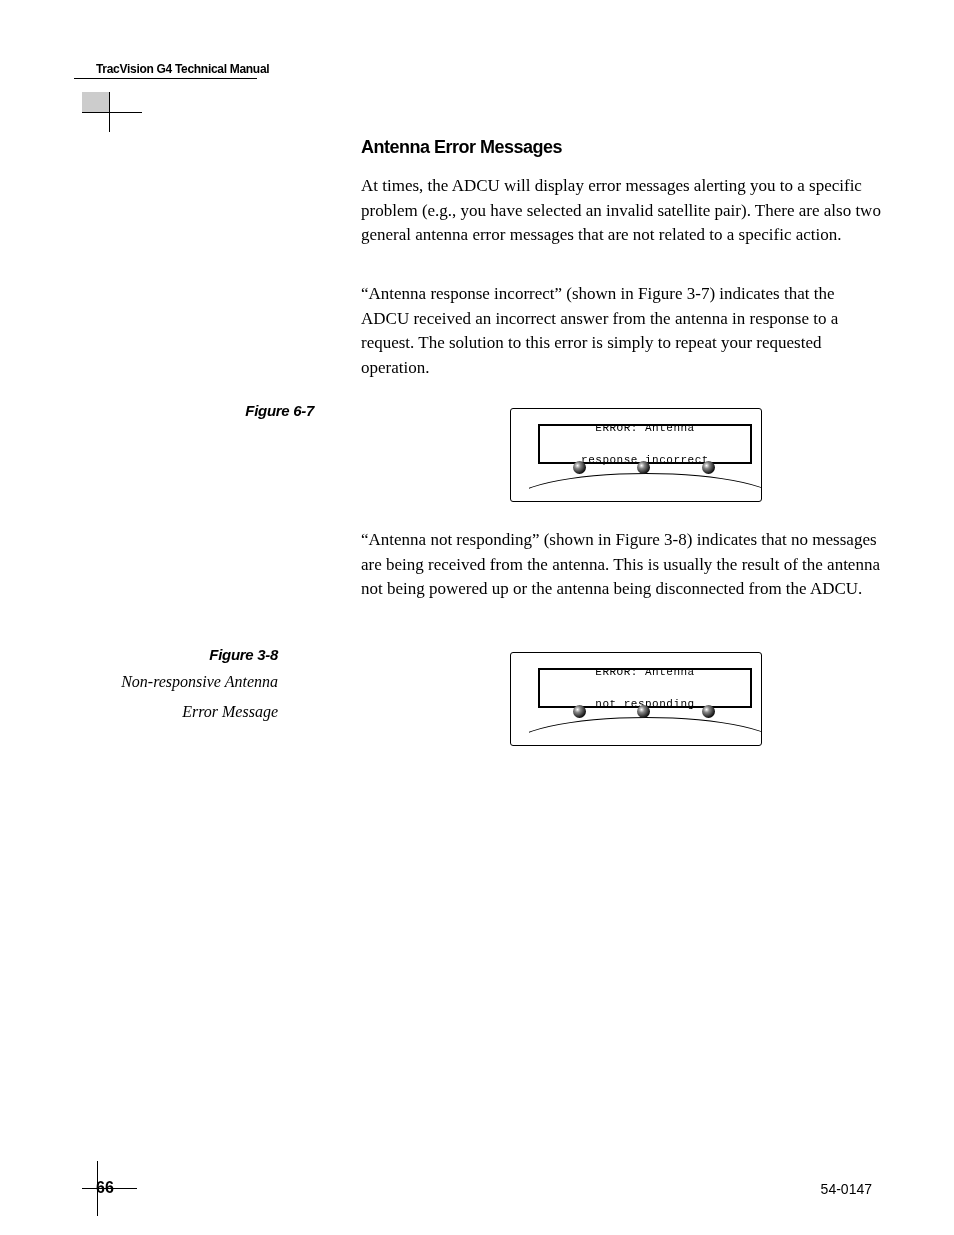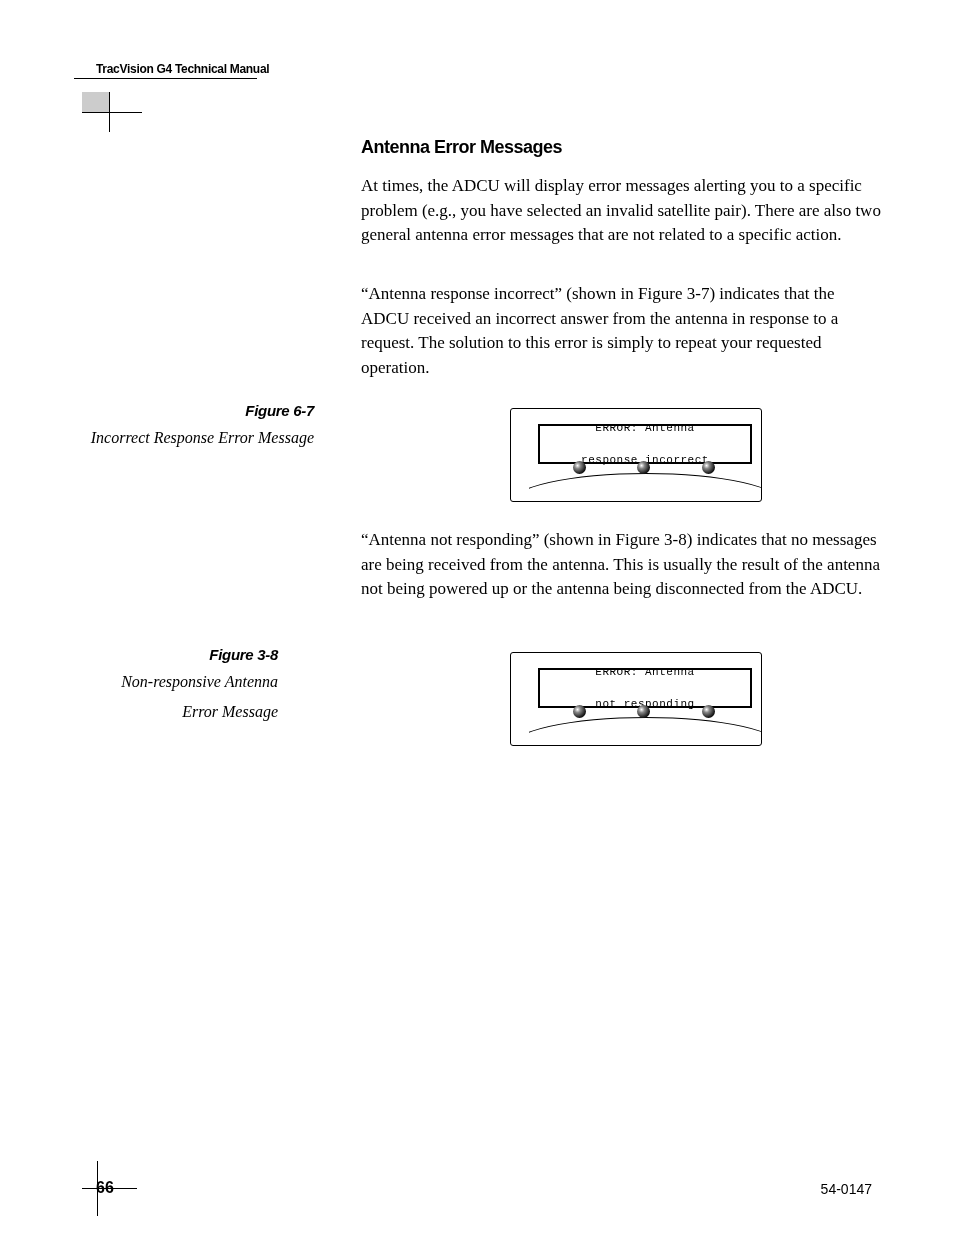--- a/index.html
+++ b/index.html
@@ -246,21 +246,20 @@
   <div class="v-line"></div>
 </div>
 
 <div class="section-heading">Antenna Error Messages</div>
 
 <div class="para1">At times, the ADCU will display error messages alerting you to a specific problem (e.g., you have selected an invalid satellite pair). There are also two general antenna error messages that are not related to a specific action.</div>
 <div class="para2">“Antenna response incorrect” (shown in Figure 3-7) indicates that the ADCU received an incorrect answer from the antenna in response to a request. The solution to this error is simply to repeat your requested operation.</div>
 
 <div class="figure-label-1">
   <div class="figure-number">Figure 6-7</div>
-  <div class="figure-caption">Incorrect Response Error Message</div>
 </div>
 
 <div class="lcd-device lcd-device-1">
   <div class="lcd-outer">
     <div class="lcd-screen">
       <div>ERROR: Antenna</div>
       <div>response incorrect</div>
     </div>
     <div class="lcd-curve"></div>
     <div class="lcd-buttons">

